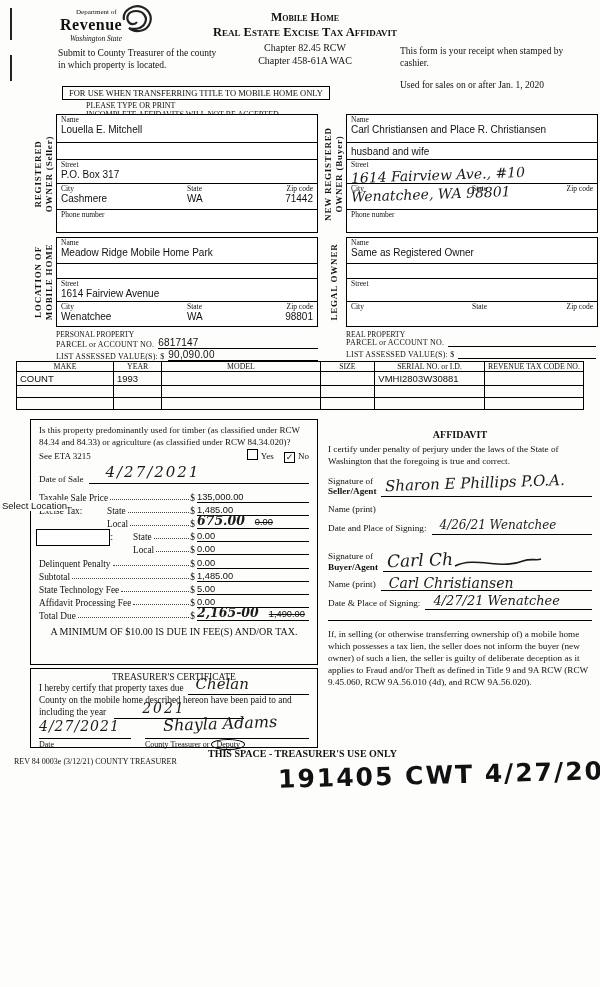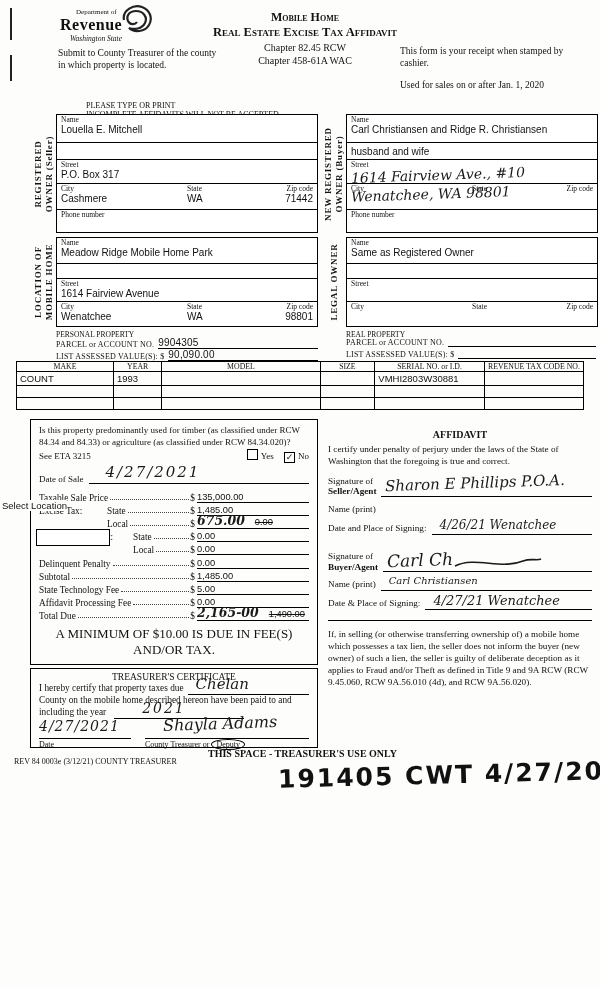--- a/index.html
+++ b/index.html
@@ -81,21 +81,21 @@
   .fee-dots {flex:1; border-bottom:1.3px dotted #444; margin:0 1px 3px 2px;}
   .fee-dollar {margin:0 2px 0 0;}
   .fee-amt {width:112px; border-bottom:1px solid #000; display:flex; justify-content:flex-start;
             align-items:baseline; gap:5px; font-family:"Liberation Sans", sans-serif; font-size:9.3px;}
   .fee-amt .hw {font-size:12.5px; font-weight:bold;}
   .fee-amt .hw:empty, .fee-amt .struck:empty {display:none;}
 
   .exw {margin-top:4px; line-height:1.35; font-size:9.3px;}
   .wac-row {display:flex; align-items:flex-end; height:13px;}
   .wac-row .uline {flex:1; border-bottom:1px solid #000; margin-left:3px;}
-  .minnote {text-align:center; font-size:13px; margin-top:5px;}
+  .minnote {text-align:center; font-size:10px; margin-top:5px;}
 
   
   .tbox {border:1.2px solid #000; padding:3px 8px; font-size:9.3px; box-sizing:border-box;}
   .tline {display:flex; align-items:center; line-height:1.35;}
   .tline .uline {flex:1; border-bottom:1px solid #000; margin-left:4px; position:relative; height:12px;}
   .hw-county {position:absolute; left:8px; top:-8px; font-size:15px;}
   .yr-line {height:14px;}
   .yr-uline {width:130px; border-bottom:1px solid #000; margin-left:8px; position:relative; height:13px;}
   .hw-year {position:absolute; left:28px; top:-6px; font-size:14px; letter-spacing:2px;}
   .tsig-row {display:flex; margin-top:4px;}
@@ -149,20 +149,21 @@
   <div class="abs ctr" style="left:185px;top:10px;width:240px;">
     <div class="sc hdr-title1">Mobile Home</div>
     <div class="sc hdr-title2">Real Estate Excise Tax Affidavit</div>
     <div class="hdr-ch">Chapter 82.45 RCW</div>
     <div class="hdr-ch">Chapter 458-61A WAC</div>
   </div>
 
   <div class="abs note" style="left:400px;top:46px;width:165px;">This form is your receipt when stamped by cashier.</div>
   <div class="abs note" style="left:400px;top:80px;width:180px;">Used for sales on or after Jan. 1, 2020</div>
 
+  <div class="abs notice-box" style="left:62px;top:86px;">FOR USE WHEN TRANSFERRING TITLE TO MOBILE HOME ONLY</div>
   <div class="abs notice-line" style="left:86px;top:101px;">PLEASE TYPE OR PRINT</div>
   <div class="abs notice-line" style="left:86px;top:110px;">INCOMPLETE AFFIDAVITS WILL NOT BE ACCEPTED</div>
 
   <div class="abs ocol" style="left:32px;top:114px;width:286px;">
     <div class="vlab">
       <div class="vt">
           <div>REGISTERED</div>
           <div>OWNER (Seller)</div>
         </div>
     </div>
@@ -199,21 +200,21 @@
   <div class="abs ocol" style="left:322px;top:114px;width:276px;">
     <div class="vlab">
       <div class="vt">
           <div>NEW REGISTERED</div>
           <div>OWNER (Buyer)</div>
         </div>
     </div>
     <div class="obox">
       <div class="orow r-name">
         <span class="flabel">Name</span>
-        <div class="fval">Carl Christiansen and Ridge R. Christiansen</div>
+        <div class="fval">Carl Christiansen and Place R. Christiansen</div>
       </div>
       <div class="orow r-extra">
         <div class="fval" style="padding-top:2px;">husband and wife</div>
       </div>
       <div class="orow r-street">
         <span class="flabel">Street</span>
         <span class="hw hw-street">1614 Fairview Ave., #10</span>
       </div>
       <div class="orow r-csz">
         <div class="c c-city">
@@ -292,21 +293,21 @@
         <div class="c c-zip">
             <span class="flabel">Zip code</span>
           </div>
       </div>
     </div>
   </div>
 
   <div class="abs tiny-label" style="left:56px;top:330px;">PERSONAL PROPERTY</div>
   <div class="abs pline" style="left:56px;top:338px;width:262px;">
     <span>PARCEL or ACCOUNT NO.</span>
-    <span class="uline">9904305</span>
+    <span class="uline">6817147</span>
   </div>
   <div class="abs pline" style="left:56px;top:350px;width:262px;">
     <span>LIST ASSESSED VALUE(S): $</span>
     <span class="uline">90,090.00</span>
   </div>
 
   <div class="abs tiny-label" style="left:346px;top:330px;">REAL PROPERTY</div>
   <div class="abs pline" style="left:346px;top:338px;width:250px;">
     <span>PARCEL or ACCOUNT NO.</span>
     <span class="uline"></span>
@@ -540,21 +541,21 @@
       <div class="sig-line">
         <span class="hw hw-sig" style="font-size:17px;">Carl Ch</span>
         <svg class="abs" style="left:70px;top:0;" width="90" height="15" viewBox="0 0 90 15">
             <path d="M2 11 C22 1 48 15 70 6 C78 3 84 6 88 4" fill="none" stroke="#1a1a1a" stroke-width="1.6"></path>
           </svg>
       </div>
     </div>
     <div class="lab-row">
       <span>Name (print)</span>
       <span class="uline">
-          <span class="hw hw-med" style="font-size:10px;">Carl Christiansen</span>
+          <span class="hw hw-med" style="font-size:14px;">Carl Christiansen</span>
         </span>
     </div>
     <div class="lab-row">
       <span>Date &amp; Place of Signing:</span>
       <span class="uline">
           <span class="hw hw-med" style="font-size:13px;">4/27/21  Wenatchee</span>
         </span>
     </div>
 
     <hr class="aff-hr">

